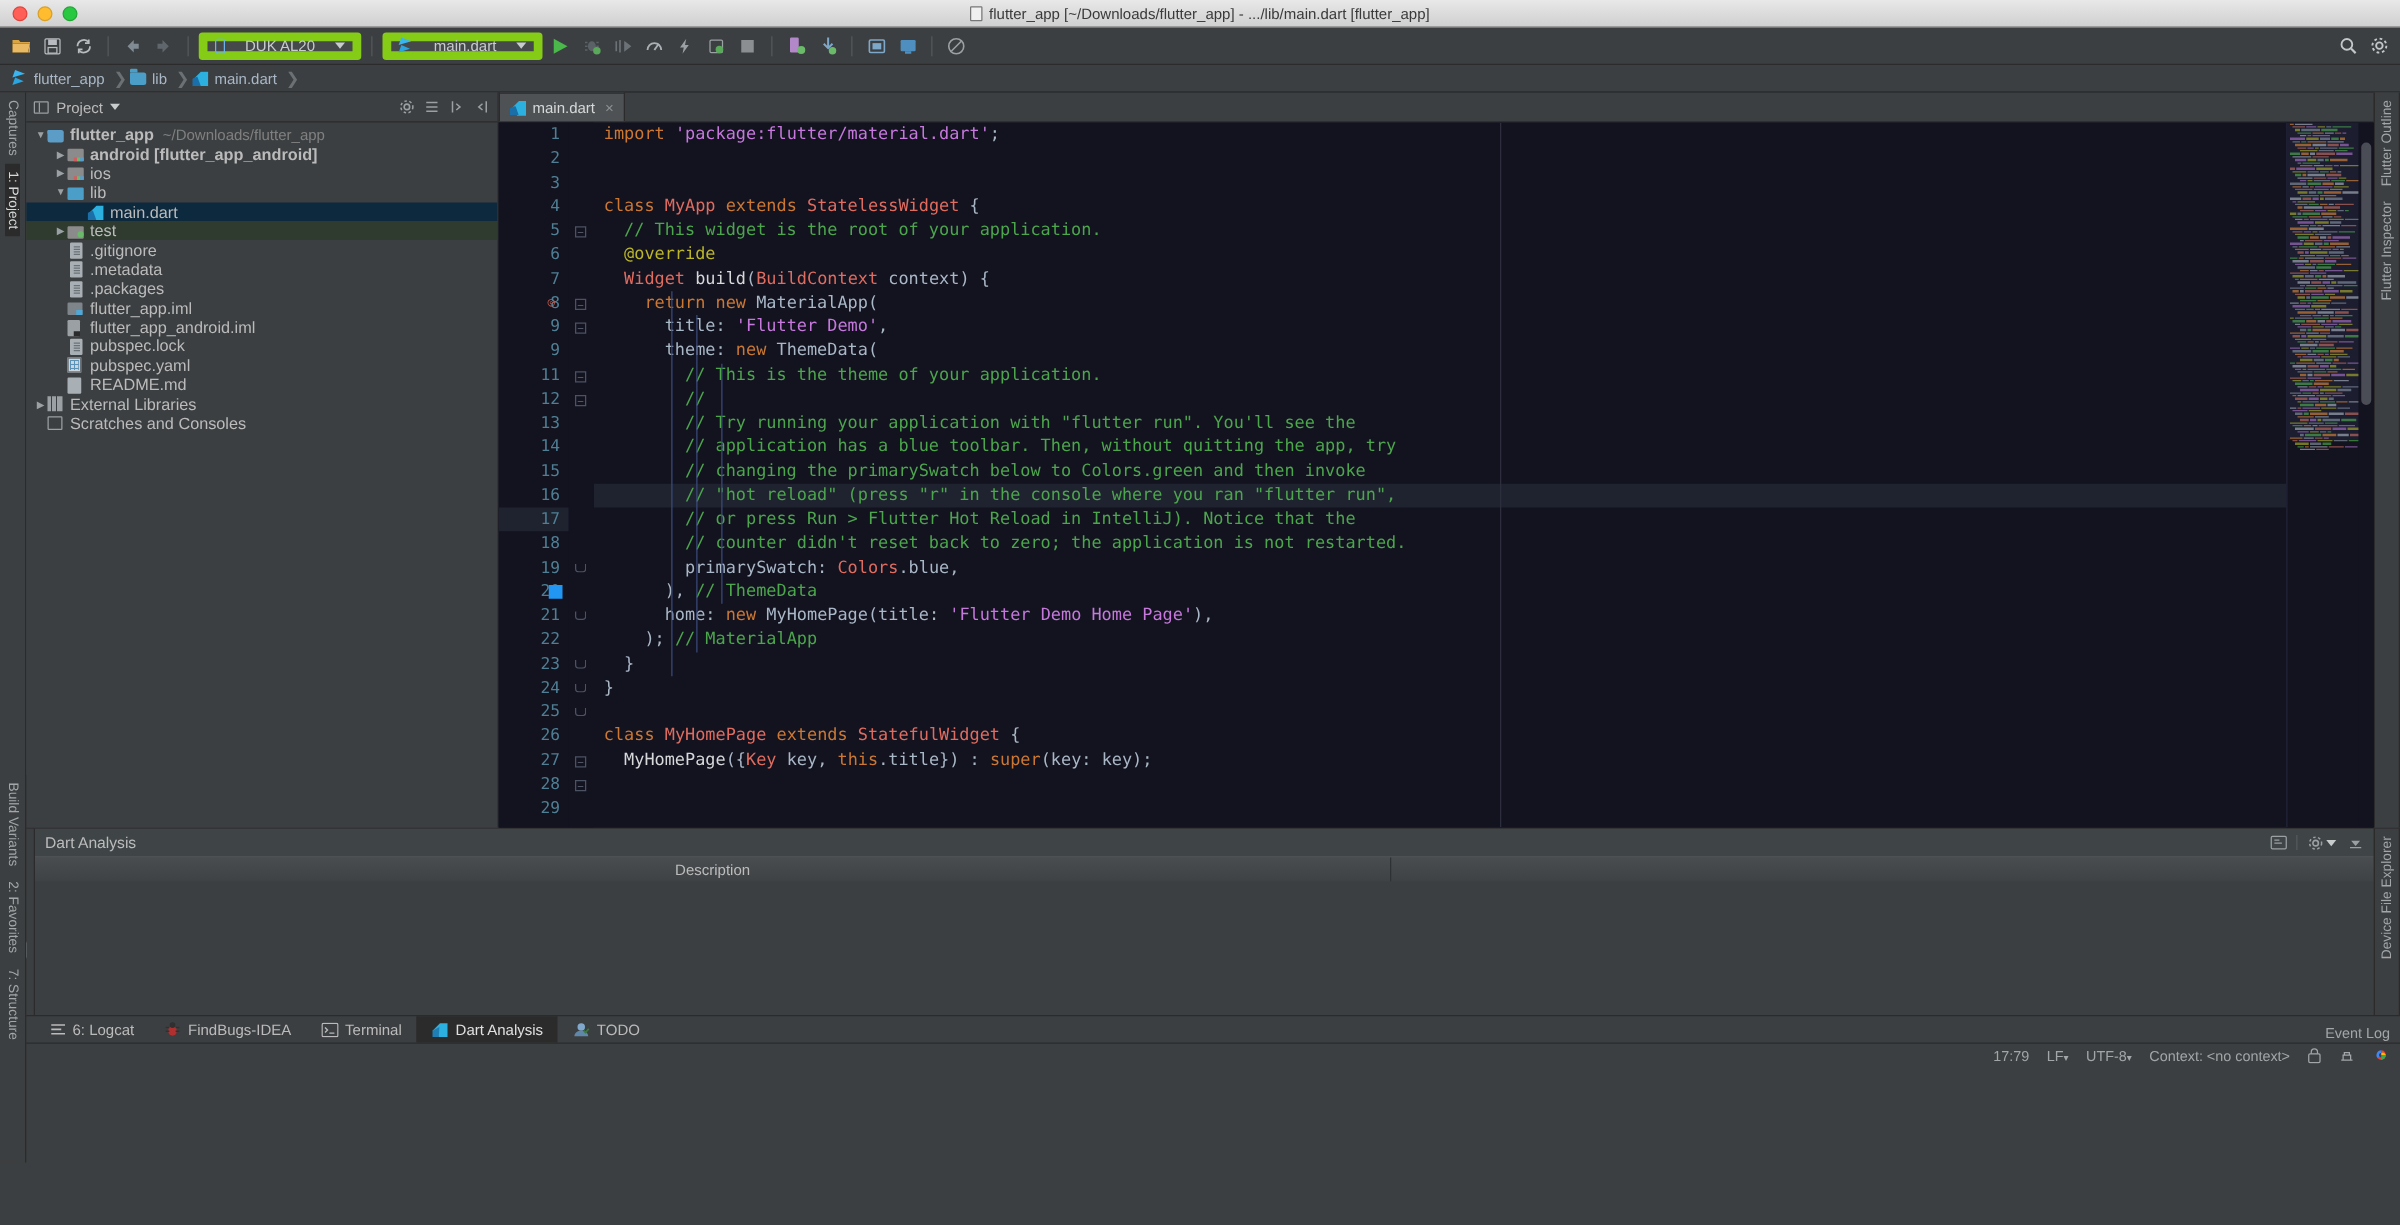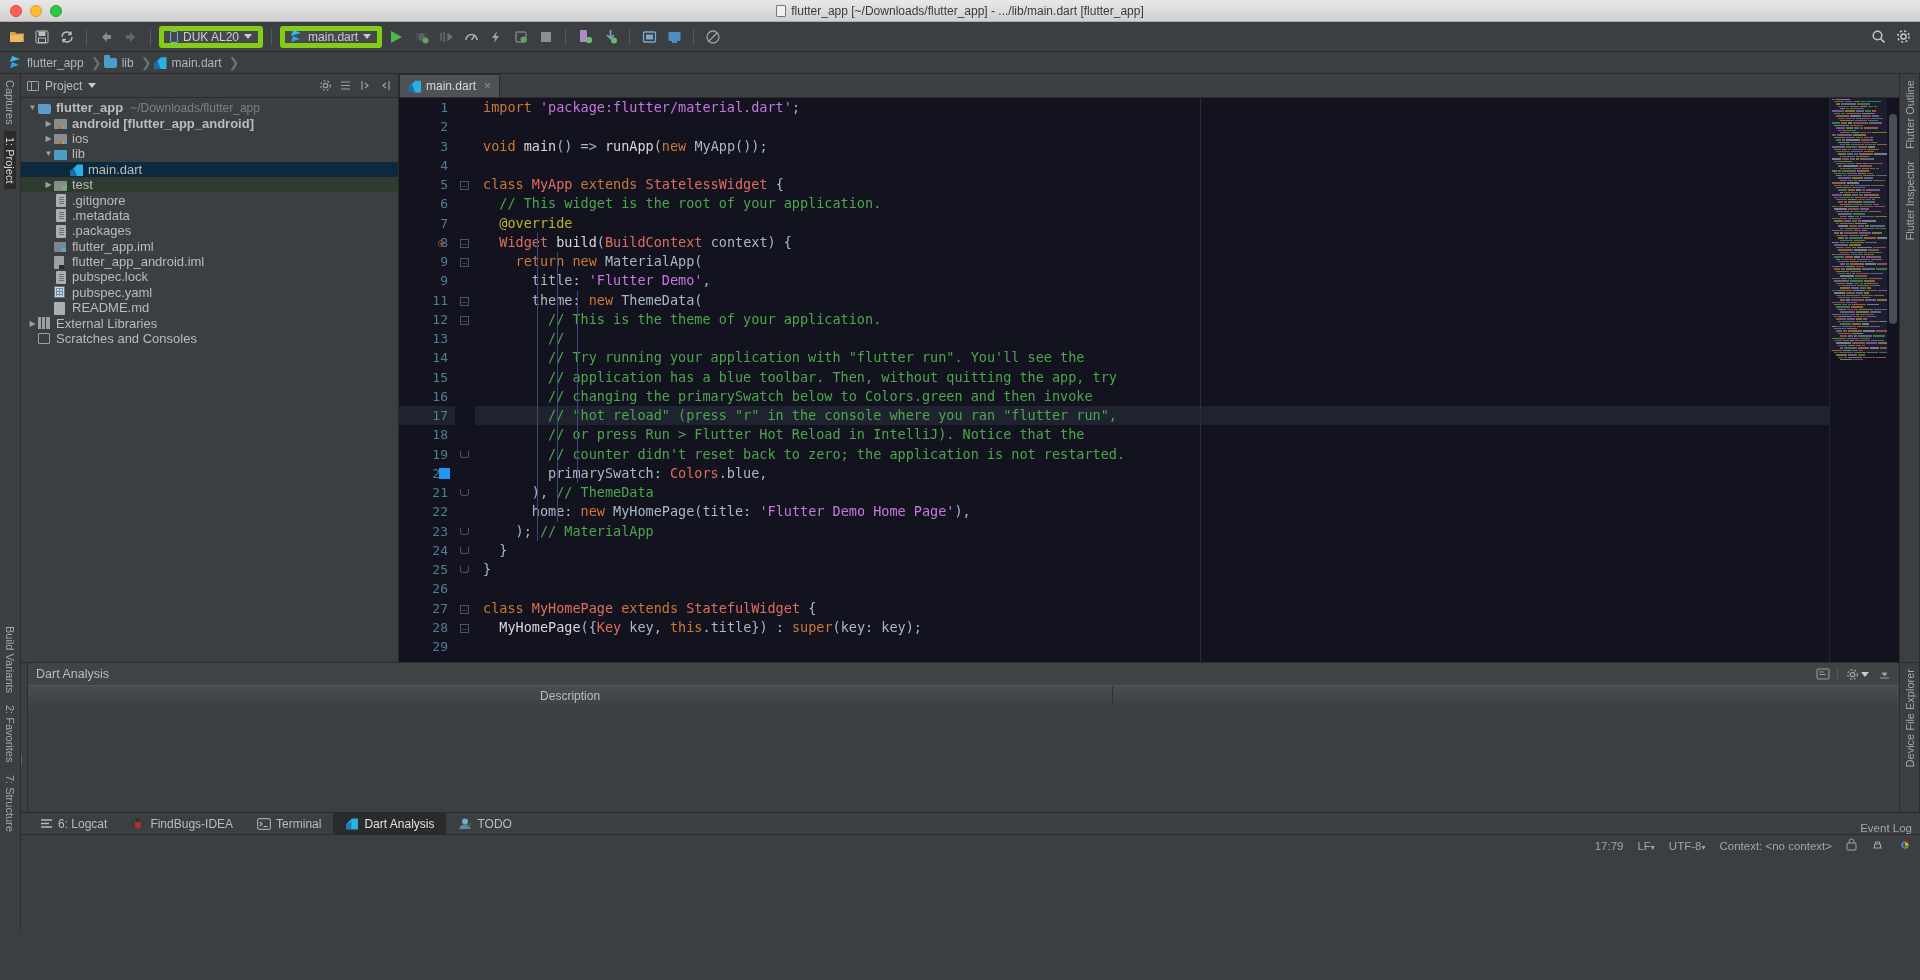--- a/index.html
+++ b/index.html
@@ -33,22 +33,22 @@
 
   
   #toolbar{
     height:30px; background:#3c3f41; border-bottom:1px solid #2b2b2b;
     display:flex; align-items:center; padding:0 6px; gap:3px;
   }
   .tb-btn{ width:22px;height:22px; display:flex;align-items:center;justify-content:center;
            border-radius:3px; color:#b8bbbf; }
   .tb-sep{ width:1px;height:16px;background:#55595c; margin:0 5px; }
   .combo{
-    height:22px; border:5px solid #84cc16; border-radius:3px; background:#45494a;
-    display:flex;align-items:center;gap:5px;padding:0 6px; color:#c8cccd; font-size:12px;
+    height:22px; border:7px solid #84cc16; border-radius:3px; background:#45494a;
+    display:flex;align-items:center;gap:16px;padding:0 6px; color:#c8cccd; font-size:12px;
   }
   .caret{ width:0;height:0;border-left:4px solid transparent;border-right:4px solid transparent;
           border-top:5px solid #c8cccd; }
   .phone-ic{ width:8px;height:12px;border:1.5px solid #6bb3e8;border-radius:2px; }
   .flutter-ic{
     width:12px;height:13px; position:relative; display:inline-block;
   }
   .flutter-ic:before{
     content:""; position:absolute; left:1px; top:0; width:0;height:0;
     border-left:9px solid #3ab5f0; border-top:3px solid transparent; border-bottom:3px solid transparent;
@@ -566,21 +566,20 @@
           <div style="position: absolute; left: 5px; top: 391px; width: 9px; border-right: 1px solid rgb(75, 82, 99); border-bottom: 1px solid rgb(75, 82, 99); border-left: 1px solid rgb(75, 82, 99); border-image: initial; color: rgb(107, 115, 132); font-size: 8px; line-height: 7px; text-align: center; border-radius: 0px 0px 3px 3px; border-top: none; height: 7px;"></div>
           <div style="position: absolute; left: 5px; top: 429.5px; width: 9px; border-right: 1px solid rgb(75, 82, 99); border-bottom: 1px solid rgb(75, 82, 99); border-left: 1px solid rgb(75, 82, 99); border-image: initial; color: rgb(107, 115, 132); font-size: 8px; line-height: 7px; text-align: center; border-radius: 0px 0px 3px 3px; border-top: none; height: 7px;"></div>
           <div style="position: absolute; left: 5px; top: 448.75px; width: 9px; border-right: 1px solid rgb(75, 82, 99); border-bottom: 1px solid rgb(75, 82, 99); border-left: 1px solid rgb(75, 82, 99); border-image: initial; color: rgb(107, 115, 132); font-size: 8px; line-height: 7px; text-align: center; border-radius: 0px 0px 3px 3px; border-top: none; height: 7px;"></div>
           <div style="position: absolute; left: 5px; top: 468px; width: 9px; border-right: 1px solid rgb(75, 82, 99); border-bottom: 1px solid rgb(75, 82, 99); border-left: 1px solid rgb(75, 82, 99); border-image: initial; color: rgb(107, 115, 132); font-size: 8px; line-height: 7px; text-align: center; border-radius: 0px 0px 3px 3px; border-top: none; height: 7px;"></div>
           <div style="position: absolute; left: 5px; top: 506.5px; width: 9px; height: 9px; border: 1px solid rgb(75, 82, 99); color: rgb(107, 115, 132); font-size: 8px; line-height: 7px; text-align: center;">–</div>
           <div style="position: absolute; left: 5px; top: 525.75px; width: 9px; height: 9px; border: 1px solid rgb(75, 82, 99); color: rgb(107, 115, 132); font-size: 8px; line-height: 7px; text-align: center;">–</div>
         </div>
       <div id="code" class="mono">
           <div class="cl"><span class="kw">import </span><span class="str">'package:flutter/material.dart'</span><span class="plain">;</span></div>
           <div class="cl">&nbsp;</div>
-          <div class="cl"><span class="kw">void </span><span class="fn">main</span><span class="plain">() =&gt; </span><span class="fn">runApp</span><span class="plain">(</span><span class="kw">new </span><span class="plain">MyApp</span><span class="plain">());</span></div>
           <div class="cl">&nbsp;</div>
           <div class="cl"><span class="kw">class </span><span class="cls">MyApp</span><span class="kw"> extends </span><span class="cls">StatelessWidget</span><span class="plain"> {</span></div>
           <div class="cl"><span class="cmt">  // This widget is the root of your application.</span></div>
           <div class="cl"><span class="ann">  @override</span></div>
           <div class="cl"><span class="cls">  Widget</span><span class="fn"> build</span><span class="plain">(</span><span class="cls">BuildContext</span><span class="plain"> context) {</span></div>
           <div class="cl"><span class="kw">    return </span><span class="kw">new </span><span class="plain">MaterialApp</span><span class="plain">(</span></div>
           <div class="cl"><span class="plain">      title: </span><span class="str">'Flutter Demo'</span><span class="plain">,</span></div>
           <div class="cl"><span class="plain">      theme: </span><span class="kw">new </span><span class="plain">ThemeData</span><span class="plain">(</span></div>
           <div class="cl"><span class="cmt">        // This is the theme of your application.</span></div>
           <div class="cl"><span class="cmt">        //</span></div>

